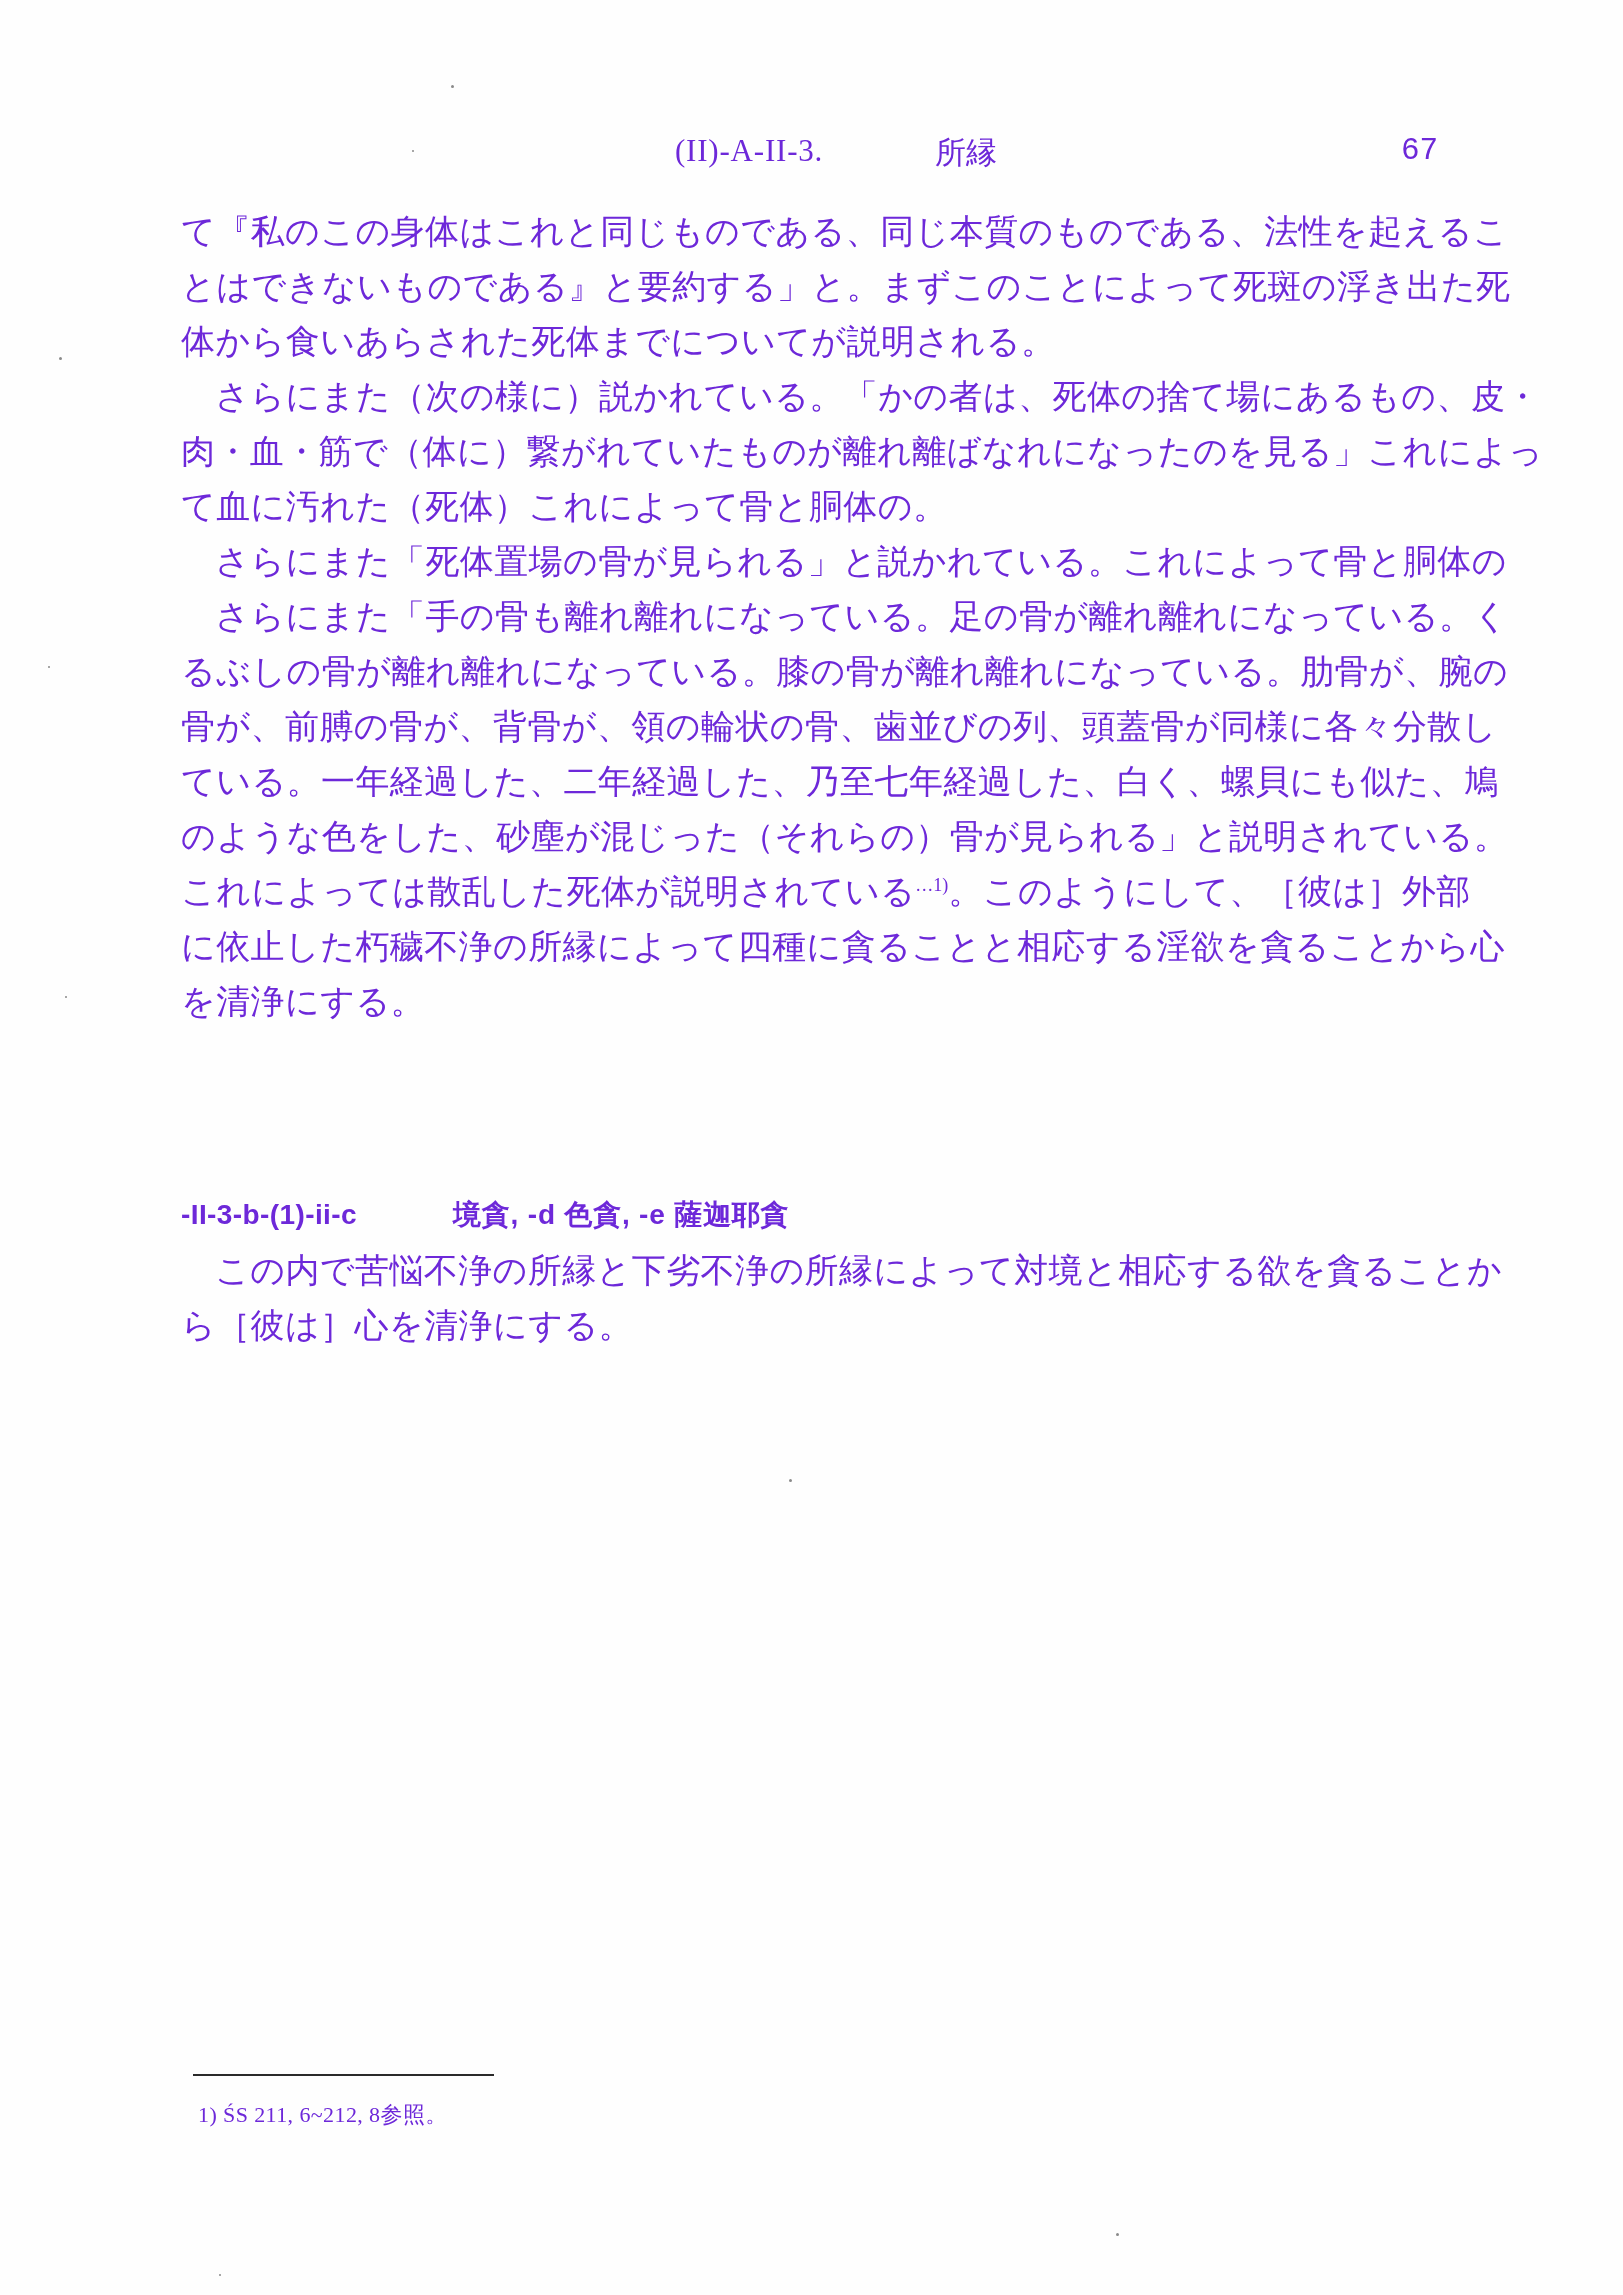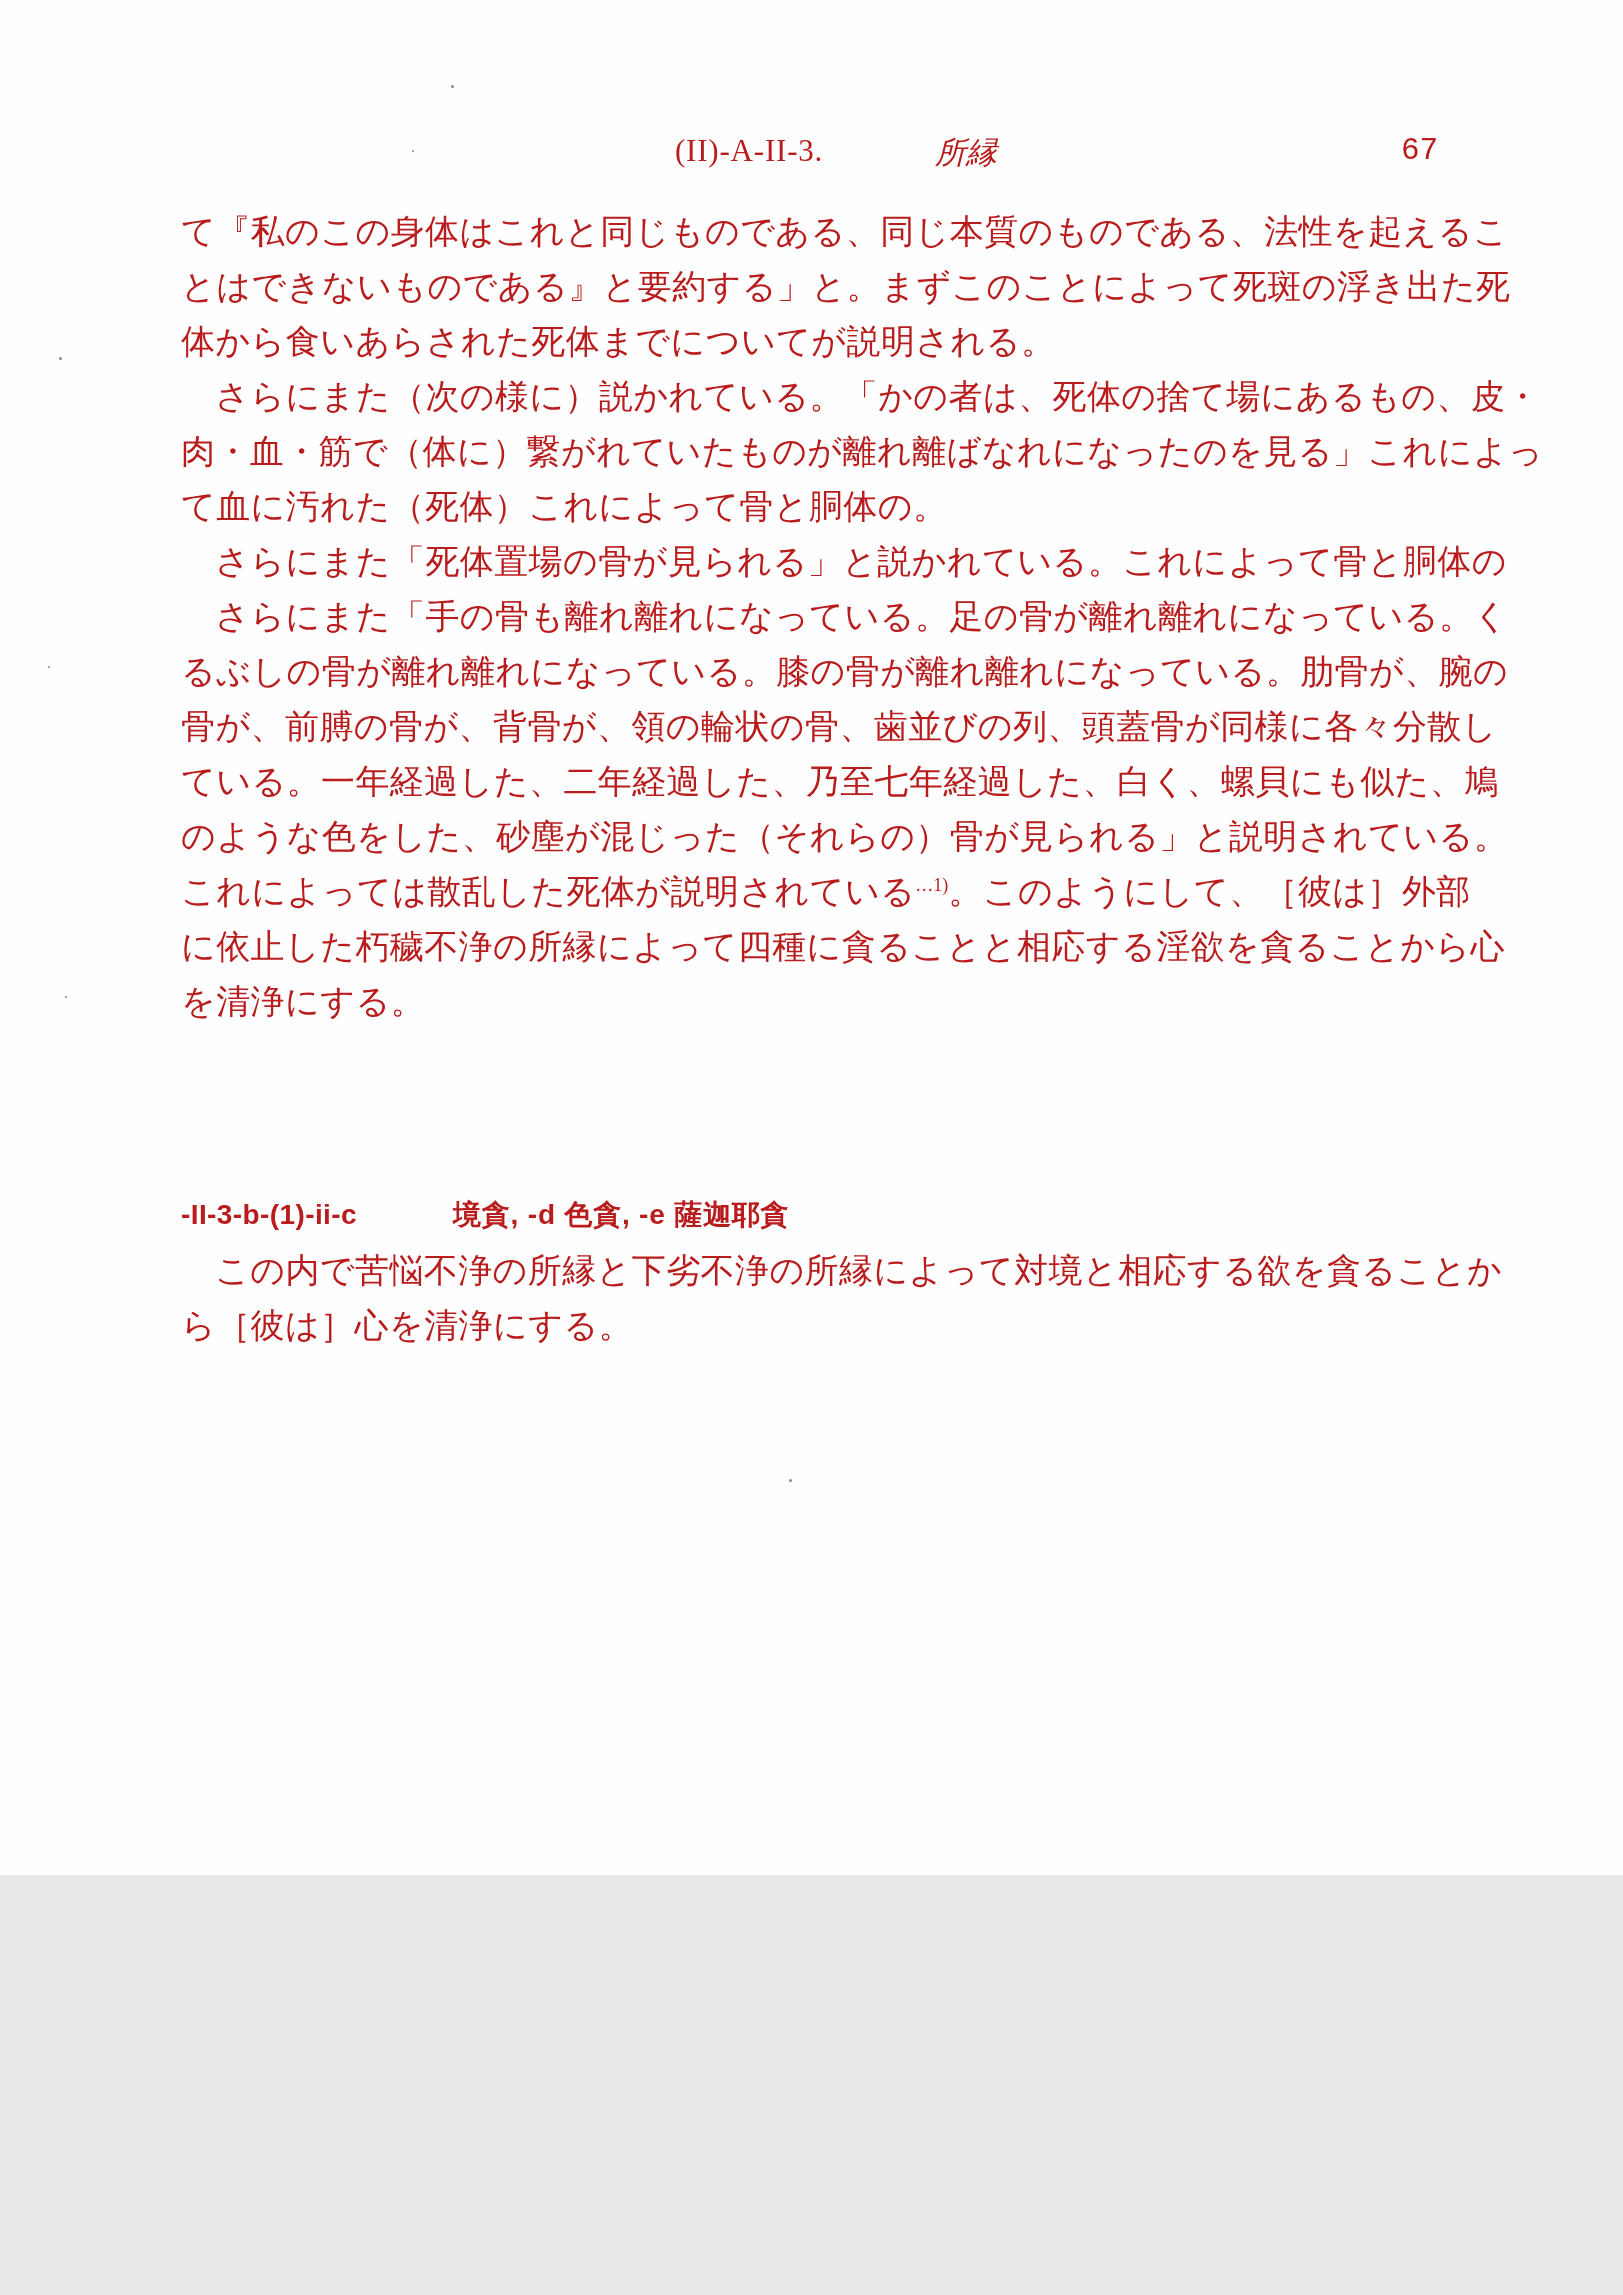--- a/index.html
+++ b/index.html
@@ -1,30 +1,30 @@
 <!DOCTYPE html>
 <html lang="ja" style="font-size:12px"><head>
 <meta charset="utf-8">
 <style>
   html, body { margin: 0; padding: 0; }
   body { background: #e8e8e8; }
   .page {
     position: relative;
     width: 1624px;
-    height: 1875px;
+    height: 2295px;
     background: #fefefe;
     overflow: hidden;
-    color: #b91c1c;
+    color: #6d28d9;
     font-family: "Liberation Serif", "DejaVu Serif", serif;
   }
 
   
   .running-header { position: absolute; top: 133px; left: 0; width: 1624px; height: 38px; font-size: 31px; }
   .rh-section { position: absolute; left: 675px; top: 0; letter-spacing: 0.8px; }
-  .rh-title   { position: absolute; left: 935px; top: -1.5px; font-style: italic; }
+  .rh-title   { position: absolute; left: 935px; top: -1.5px; }
   .rh-pagenum { position: absolute; left: 1401px; top: 0; font-family: Liberation Mono, monospace; }
 
   
   .text-block { position: absolute; left: 181px; width: 1352px; }
   #body-block { top: 204px; }
   .tline {
     height: 55px;
     line-height: 55px;
     font-size: 34px;
     white-space: nowrap;

